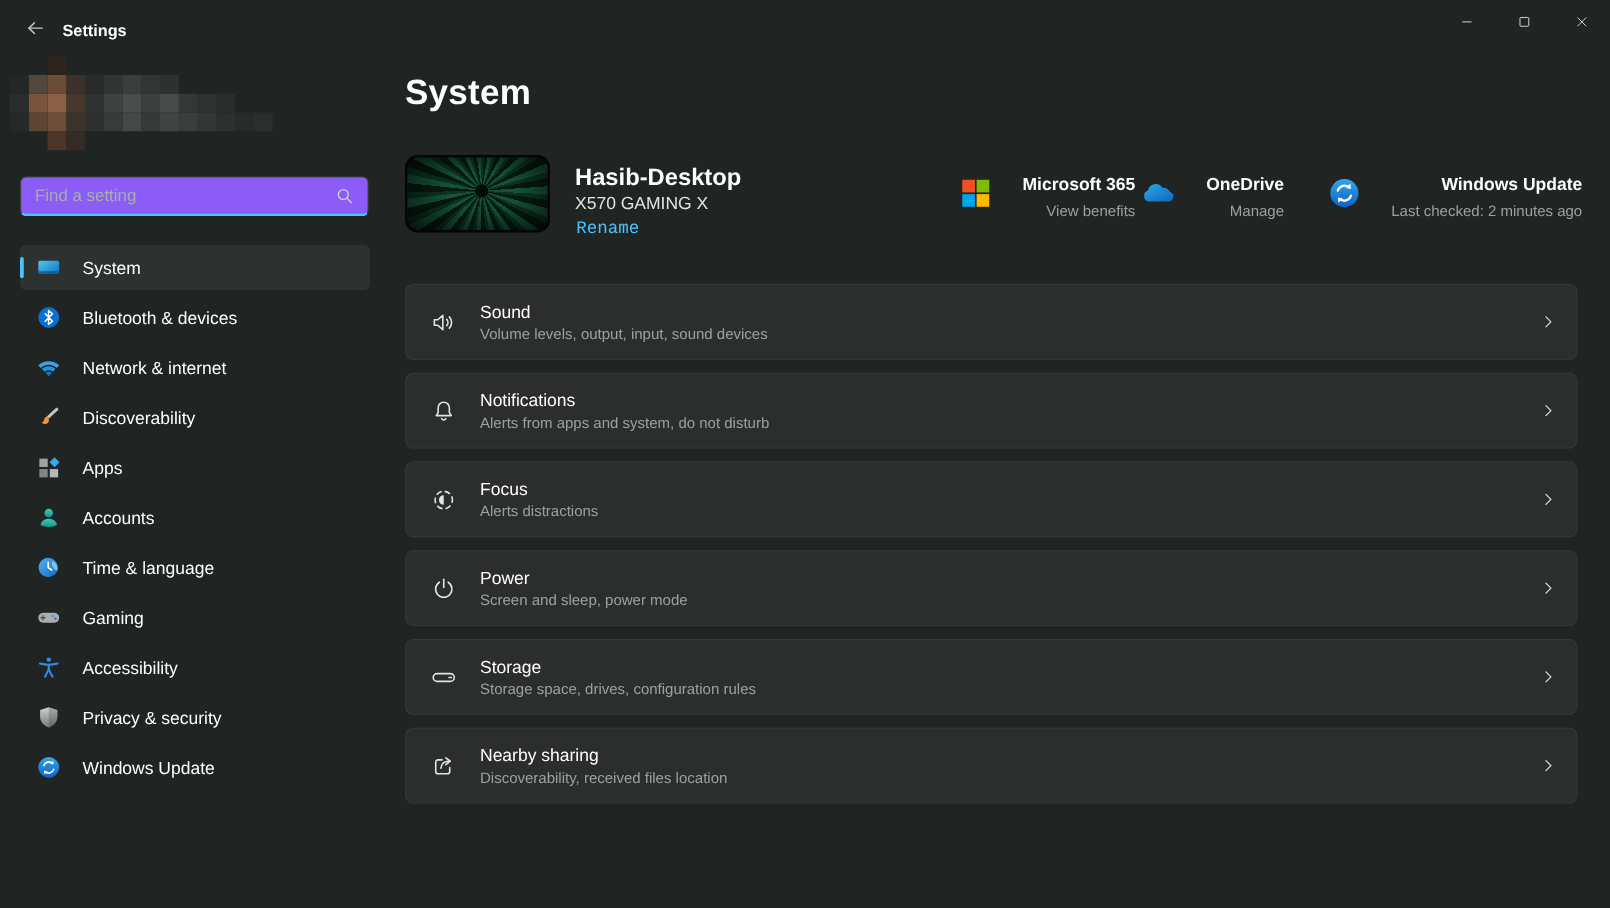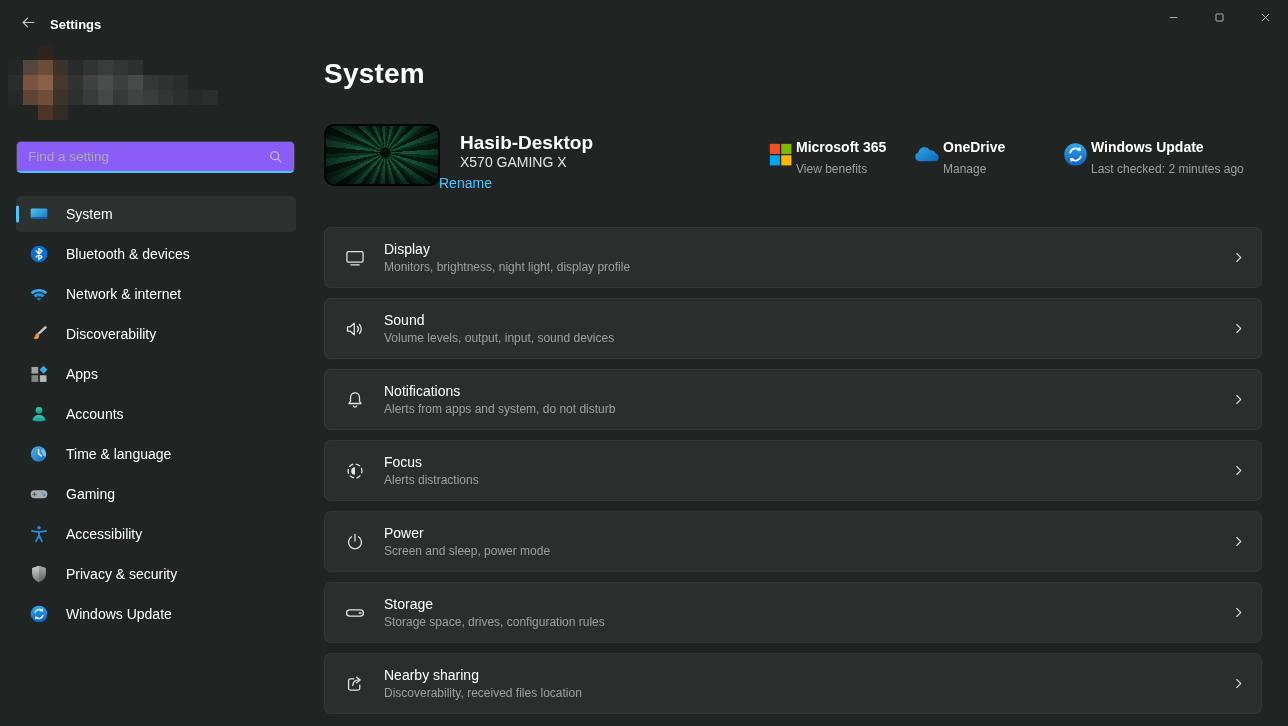--- a/index.html
+++ b/index.html
@@ -52,23 +52,23 @@
   
   .page-title{position:absolute;left:324px;top:58px;font-size:28px;font-weight:bold;letter-spacing:.2px;}
   .device-thumb{position:absolute;left:324px;top:124px;width:116px;height:62px;
     border-radius:10px;border:2px solid #050505;
     background:
       radial-gradient(circle 7px at 53% 46%, #020d07 0 70%, rgba(0,0,0,0) 78%),
       radial-gradient(ellipse at 53% 46%, rgba(0,0,0,0) 0%, rgba(0,0,0,0) 32%, rgba(0,0,0,.45) 72%, rgba(0,0,0,.78) 100%),
       repeating-conic-gradient(from 10deg at 53% 46%, #155238 0deg 7deg, #0b3321 7deg 12deg, #051a10 12deg 19deg);}
   .device-name{position:absolute;left:460px;top:132px;font-size:19px;font-weight:bold;}
   .device-model{position:absolute;left:460px;top:154px;font-size:14px;color:#e2e4e3;}
-  .device-rename{position:absolute;left:439px;top:175px;font-size:14px;color:var(--accent);cursor:pointer;}
-
-  .promo{position:absolute;top:139px;display:flex;gap:2px;cursor:pointer;}
+  .device-rename{position:absolute;left:461px;top:175px;font-size:14px;color:var(--accent);cursor:pointer;font-family:Liberation Mono, monospace;}
+
+  .promo{position:absolute;top:139px;display:flex;gap:24px;cursor:pointer;text-align:right;}
   .promos .promo:nth-of-type(1){left:767px;}
   .promos .promo:nth-of-type(2){left:914px;}
   .promos .promo:nth-of-type(3){left:1062px;}
   .promo-ico{width:27px;height:27px;margin-top:2px;flex:none;}
   .promo-title{font-size:14px;font-weight:bold;line-height:1.25;white-space:nowrap;}
   .promo-sub{font-size:12px;color:var(--muted);margin-top:5px;white-space:nowrap;}
 
   
   .rows{position:absolute;left:324px;top:227px;width:938px;}
   .row{height:61px;margin-bottom:10px;background:var(--card);
@@ -416,36 +416,20 @@
       </span>
       <span>
         <div class="promo-title">Windows Update</div>
         <div class="promo-sub">Last checked: 2 minutes ago</div>
       </span>
     </div>
   </div>
 
 <div class="rows">
 
-    <div class="row">
-      <span class="row-ico">
-        <svg class="sym">
-          <use href="#display-icon"></use>
-        </svg>
-      </span>
-      <div class="row-text">
-        <div class="row-title">Display</div>
-        <div class="row-sub">Monitors, brightness, night light, display profile</div>
-      </div>
-      <span class="row-chevron">
-        <svg class="sym">
-          <use href="#chevron-right-icon"></use>
-        </svg>
-      </span>
-    </div>
 
     <div class="row">
       <span class="row-ico">
         <svg class="sym">
           <use href="#sound-icon"></use>
         </svg>
       </span>
       <div class="row-text">
         <div class="row-title">Sound</div>
         <div class="row-sub">Volume levels, output, input, sound devices</div>

